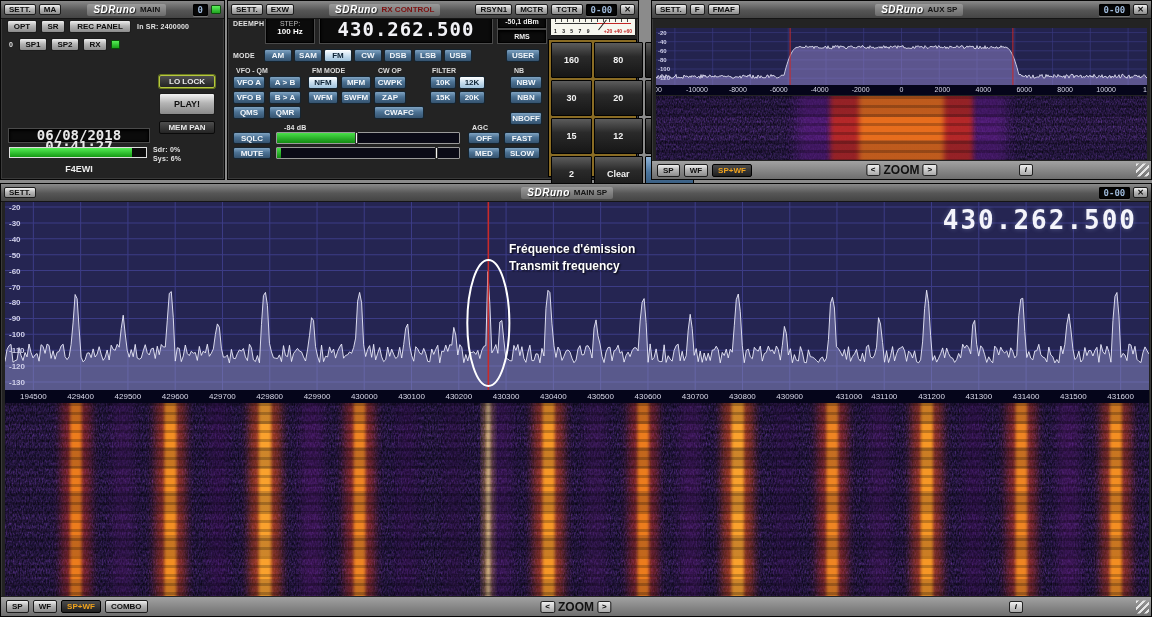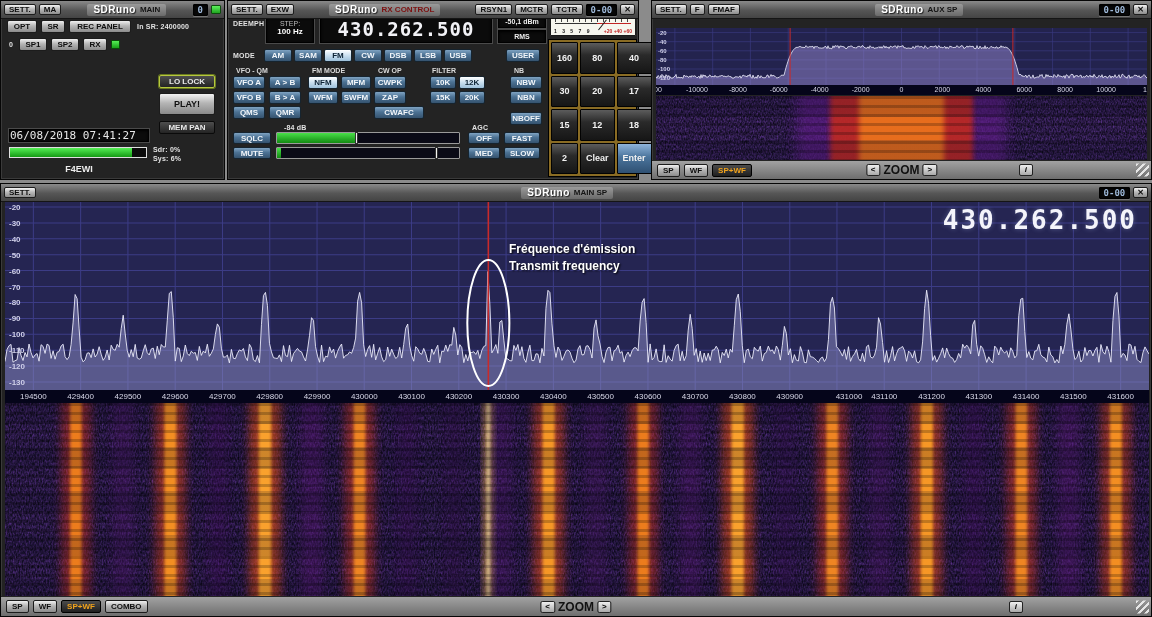--- a/index.html
+++ b/index.html
@@ -3,21 +3,21 @@
 <meta charset="utf-8">
 <style>
 *{margin:0;padding:0;box-sizing:border-box}
 html,body{width:1152px;height:617px}
 body{position:relative;background:#8b8b8b;font-family:"Liberation Sans",sans-serif;overflow:hidden}
 .panel{position:absolute;background:#232323;border:1px solid #060606;box-shadow:inset 0 0 0 1px #3a3a3a}
 .titlebar{position:absolute;left:0;right:0;top:0;height:18px;background:linear-gradient(#8a8a8a,#565656 55%,#444);border-bottom:1px solid #151515;display:flex;align-items:center;gap:3px;padding:0 3px;z-index:6}
 .tbtn{height:11px;line-height:9px;padding:0 4px;font-size:8px;font-weight:bold;color:#0d0d0d;background:linear-gradient(#f4f4f4,#b9b9b9 45%,#8e8e8e);border:1px solid #1c1c1c;border-radius:2px;font-family:inherit}
 .closebtn{padding:0 3px}
 .brandwrap{display:flex;align-items:center;gap:4px;margin:0 auto;padding:0 6px;height:12px;background:linear-gradient(#9a9a9a,#6a6a6a);border-radius:2px}
-.brand{font-size:10px;font-weight:bold;color:#fff;text-shadow:1px 1px 1px rgba(0,0,0,.75);letter-spacing:.5px}
+.brand{font-size:10px;font-weight:bold;font-style:italic;color:#fff;text-shadow:1px 1px 1px rgba(0,0,0,.75);letter-spacing:.5px}
 .ptitle{font-size:8px;font-weight:bold;color:#141414;white-space:nowrap}
 .ptitle.red{color:#7d1010}
 .memdisp{background:#070707;border:1px solid #000;box-shadow:inset 0 1px 2px #000,0 1px 0 rgba(255,255,255,.25);color:#9db8d8;font-family:"DejaVu Sans Mono",monospace;font-size:9px;font-weight:bold;height:12px;line-height:11px;padding:0 4px;border-radius:1px}
 .greenbox{width:10px;height:9px;background:linear-gradient(#5cf05c,#1fa51f);border:1px solid #0b4d0b;border-radius:1px}
 .lbl{position:absolute;color:#e2e2e2;font-size:7px;font-weight:bold;letter-spacing:.2px;white-space:nowrap}
 .inset{position:absolute;background:#0b0b0b;border:1px solid #000;box-shadow:inset 0 1px 3px #000,0 0 0 1px #4a4a4a;color:#eee}
 .abs{position:absolute}
 .bbtn{position:absolute;height:13px;font-size:8px;font-weight:bold;color:#f2f6fa;background:linear-gradient(#7fa3c2,#4c7294 45%,#35536f);border:1px solid #16242f;border-radius:2px;text-align:center;line-height:11px;font-family:inherit;padding:0}
 .bbtn.sel{background:linear-gradient(#fff,#cfe3f2 45%,#9dc0da);color:#0c2234}
 .darkbtn{position:absolute;height:13px;font-size:8px;font-weight:bold;color:#e8e8e8;background:linear-gradient(#4e4e4e,#242424);border:1px solid #0a0a0a;border-radius:2px;text-align:center;line-height:11px;font-family:inherit;padding:0}
@@ -51,31 +51,31 @@
 .stepval{font-size:8px;font-weight:bold;color:#fff}
 .minibox{font-size:7px;font-weight:bold;text-align:center;line-height:11px}
 .smeter{position:absolute;background:#f6f6ee;border:1px solid #1a1a1a;border-radius:1px}
 .sm-ticks{position:absolute;left:4px;right:4px;top:2px;height:4px;background:repeating-linear-gradient(90deg,#444 0 1px,rgba(0,0,0,0) 1px 6px)}
 .sm-line{position:absolute;left:4px;right:4px;top:7px;height:1px;background:linear-gradient(90deg,#333 55%,#c22424 55%)}
 .sm-needle{position:absolute;left:56%;bottom:5px;width:1px;height:13px;background:#1a1a1a;transform:rotate(38deg);transform-origin:50% 100%}
 .sm-scale{position:absolute;left:3px;right:3px;bottom:1px;display:flex;justify-content:space-between;font-size:5px;font-weight:bold}
 .sm-lo{color:#141414;letter-spacing:2px}
 .sm-hi{color:#c22424}
 .padgrid{position:absolute;display:grid;grid-template-columns:repeat(3,1fr);grid-auto-rows:1fr;gap:2px;background:#8a6c24;border:1px solid #000;padding:2px}
-.padbtn{background:linear-gradient(#5c5c5c,#2a2a2a 40%,#161616);border:1px solid #020202;color:#f2f2f2;font-size:9px;font-weight:bold;border-radius:1px;font-family:inherit;padding:5px}
+.padbtn{background:linear-gradient(#5c5c5c,#2a2a2a 40%,#161616);border:1px solid #020202;color:#f2f2f2;font-size:9px;font-weight:bold;border-radius:1px;font-family:inherit;padding:12px}
 .padbtn.enter{background:linear-gradient(#8fb4da,#4a749c 45%,#2f5072)}
 .slider{position:absolute;background:#0a0a16;border:1px solid #9a9a9a;border-radius:1px}
 .slider .fill{position:absolute;left:0;top:0;bottom:0;background:linear-gradient(180deg,#49e049,#128a12)}
 .slider .thumb{position:absolute;top:-1px;bottom:-1px;width:3px;background:#f2f2f2;border:1px solid #333}
 .hdr{position:absolute;color:#dcdcdc;font-size:7px;font-weight:bold;white-space:nowrap}
 .pbar{position:absolute;border:1px solid #e0e0e0;background:#0c0c0c}
 .pbar .fill{height:100%;background:linear-gradient(180deg,#55ef55,#149a14)}
 .led{position:absolute;background:linear-gradient(#55ef55,#18a018);border:1px solid #0a4a0a}
 .auxinfo{position:absolute;color:#e6e6e6;font-size:8px;font-weight:bold;text-align:center;white-space:nowrap}
-.dtbox{font-family:"DejaVu Sans Mono",monospace;font-size:11px;font-weight:normal;line-height:11px;text-align:left;color:#e8e8e8}
+.dtbox{font-family:"DejaVu Sans Mono",monospace;font-size:14px;font-weight:bold;line-height:11px;text-align:center;color:#e8e8e8}
 .callsign{position:absolute;color:#ececec;font-size:9px;font-weight:bold;text-align:center}
 </style>
 </head>
 <body>
 
 <div class="panel" style="left:0;top:0;width:225px;height:180px">
   <div class="titlebar">
     <button class="tbtn">SETT.</button>
     <button class="tbtn">MA</button>
     <div class="brandwrap">

